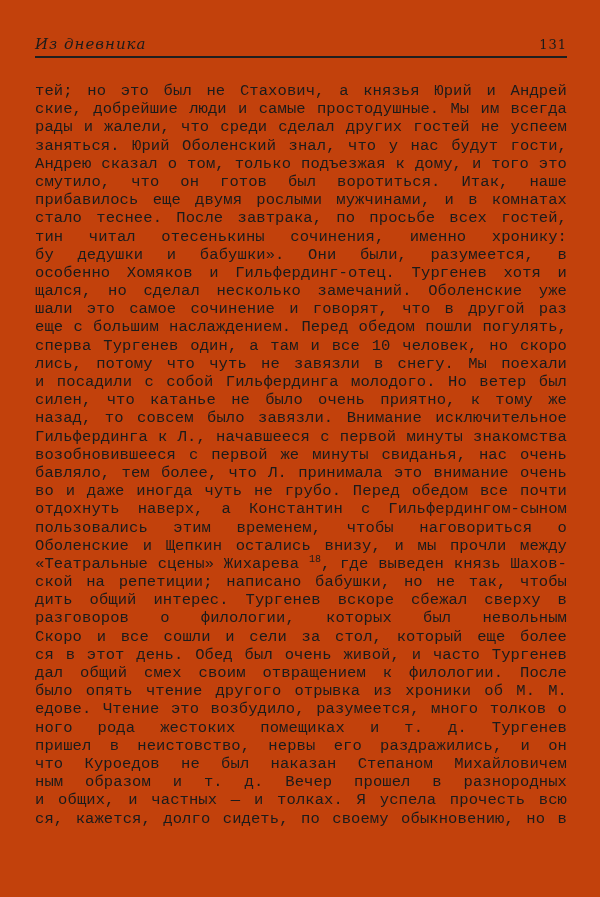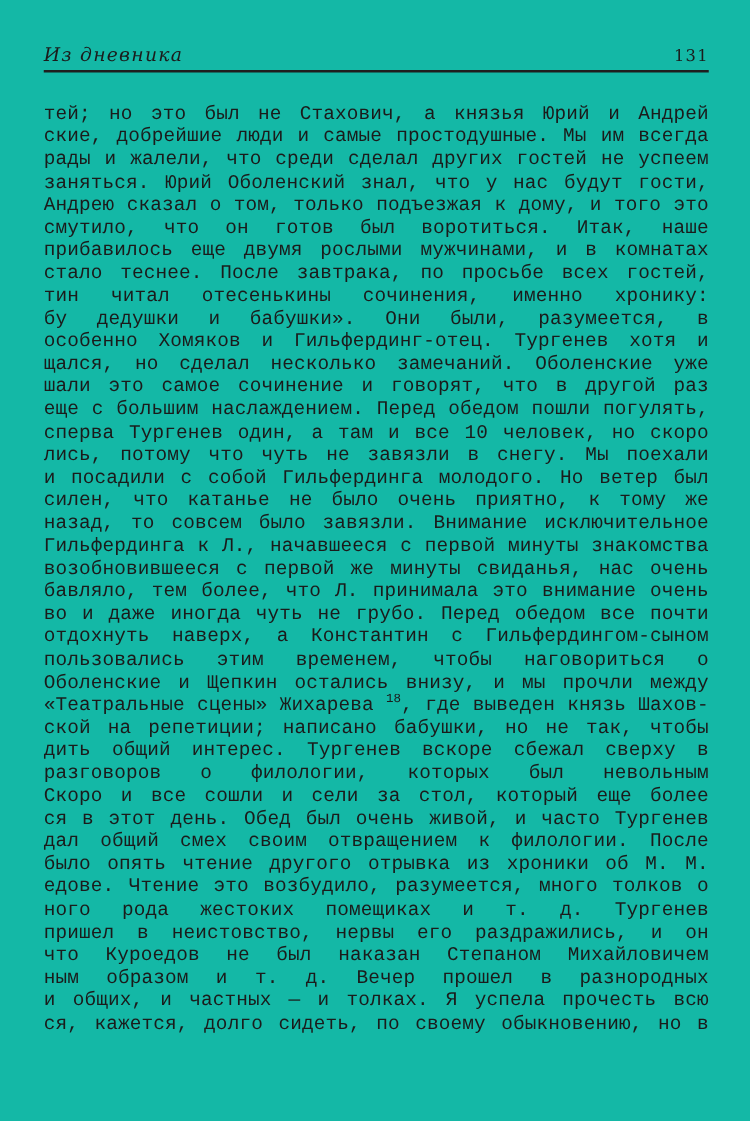--- a/index.html
+++ b/index.html
@@ -4,21 +4,21 @@
 <style>
   html, body {
     margin: 0;
     padding: 0;
     background: #ffffff;
   }
   .page {
     position: relative;
     width: 600px;
     height: 897px;
-    background: #14b8a6;
+    background: #c2410c;
     color: #1b1b1b;
     font-family: "DejaVu Serif", "Liberation Serif", serif;
     overflow: hidden;
   }
   .running-header {
     position: absolute;
     left: 35px;
     top: 35px;
     width: 532px;
     display: flex;

